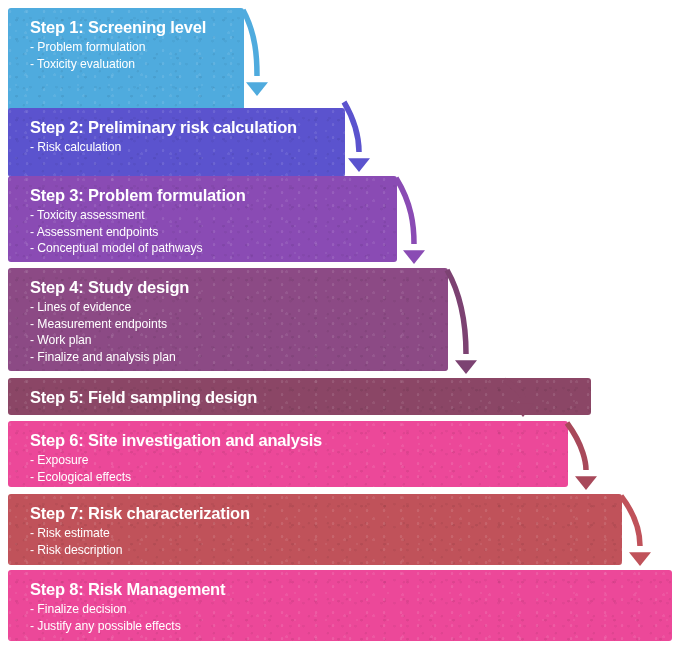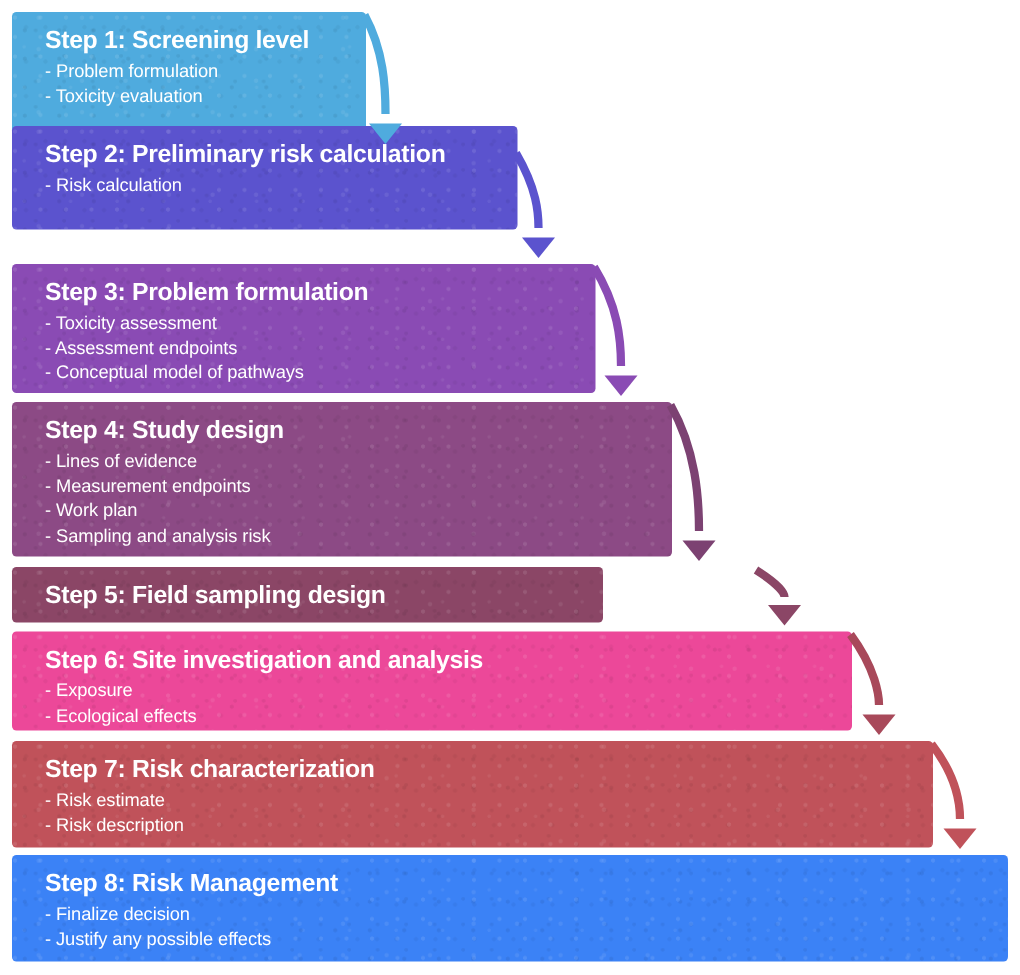--- a/index.html
+++ b/index.html
@@ -77,63 +77,63 @@
 
 <div id="diagram">
   <div id="bars">
       <div class="step-bar" style="left: 8px; top: 8px; width: 236px; height: 104px; background: rgb(79, 171, 222);">
         <div class="bar-inner">
           <div class="step-title">Step 1: Screening level</div>
           <div class="step-sub">- Problem formulation</div>
           <div class="step-sub">- Toxicity evaluation</div>
         </div>
       </div>
-      <div class="step-bar" style="left: 8px; top: 84px; width: 337px; height: 69px; background: rgb(91, 83, 206);">
+      <div class="step-bar" style="left: 8px; top: 108px; width: 337px; height: 69px; background: rgb(91, 83, 206);">
         <div class="bar-inner">
           <div class="step-title">Step 2: Preliminary risk calculation</div>
           <div class="step-sub">- Risk calculation</div>
         </div>
       </div>
       <div class="step-bar" style="left: 8px; top: 176px; width: 389px; height: 86px; background: rgb(138, 75, 180);">
         <div class="bar-inner">
           <div class="step-title">Step 3: Problem formulation</div>
           <div class="step-sub">- Toxicity assessment</div>
           <div class="step-sub">- Assessment endpoints</div>
           <div class="step-sub">- Conceptual model of pathways</div>
         </div>
       </div>
       <div class="step-bar" style="left: 8px; top: 268px; width: 440px; height: 103px; background: rgb(140, 74, 133);">
         <div class="bar-inner">
           <div class="step-title">Step 4: Study design</div>
           <div class="step-sub">- Lines of evidence</div>
           <div class="step-sub">- Measurement endpoints</div>
           <div class="step-sub">- Work plan</div>
-          <div class="step-sub">- Sampling and analysis risk</div>
+          <div class="step-sub">- Finalize and analysis plan</div>
         </div>
       </div>
-      <div class="step-bar" style="left: 8px; top: 378px; width: 394px; height: 37px; background: rgb(139, 70, 102);">
+      <div class="step-bar" style="left: 8px; top: 378px; width: 583px; height: 37px; background: rgb(139, 70, 102);">
         <div class="bar-inner">
           <div class="step-title">Step 5: Field sampling design</div>
         </div>
       </div>
       <div class="step-bar" style="left: 8px; top: 421px; width: 560px; height: 66px; background: #ec4899;">
         <div class="bar-inner">
           <div class="step-title">Step 6: Site investigation and analysis</div>
           <div class="step-sub">- Exposure</div>
           <div class="step-sub">- Ecological effects</div>
         </div>
       </div>
       <div class="step-bar" style="left: 8px; top: 494px; width: 614px; height: 71px; background: rgb(192, 82, 90);">
         <div class="bar-inner">
           <div class="step-title">Step 7: Risk characterization</div>
           <div class="step-sub">- Risk estimate</div>
           <div class="step-sub">- Risk description</div>
         </div>
       </div>
-      <div class="step-bar" style="left: 8px; top: 570px; width: 664px; height: 71px; background: #3b82f6;">
+      <div class="step-bar" style="left: 8px; top: 570px; width: 664px; height: 71px; background: #ec4899;">
         <div class="bar-inner">
           <div class="step-title">Step 8: Risk Management</div>
           <div class="step-sub">- Finalize decision</div>
           <div class="step-sub">- Justify any possible effects</div>
         </div>
       </div>
     </div>
   <svg class="arrow-layer" id="arrow-layer" width="680" height="650" viewBox="0 0 680 650">
       <g>
         <path d="M 243 10 C 256 34 257 58 257 76" stroke="#4FABDE" stroke-width="5.5" fill="none" stroke-linecap="butt"></path>

